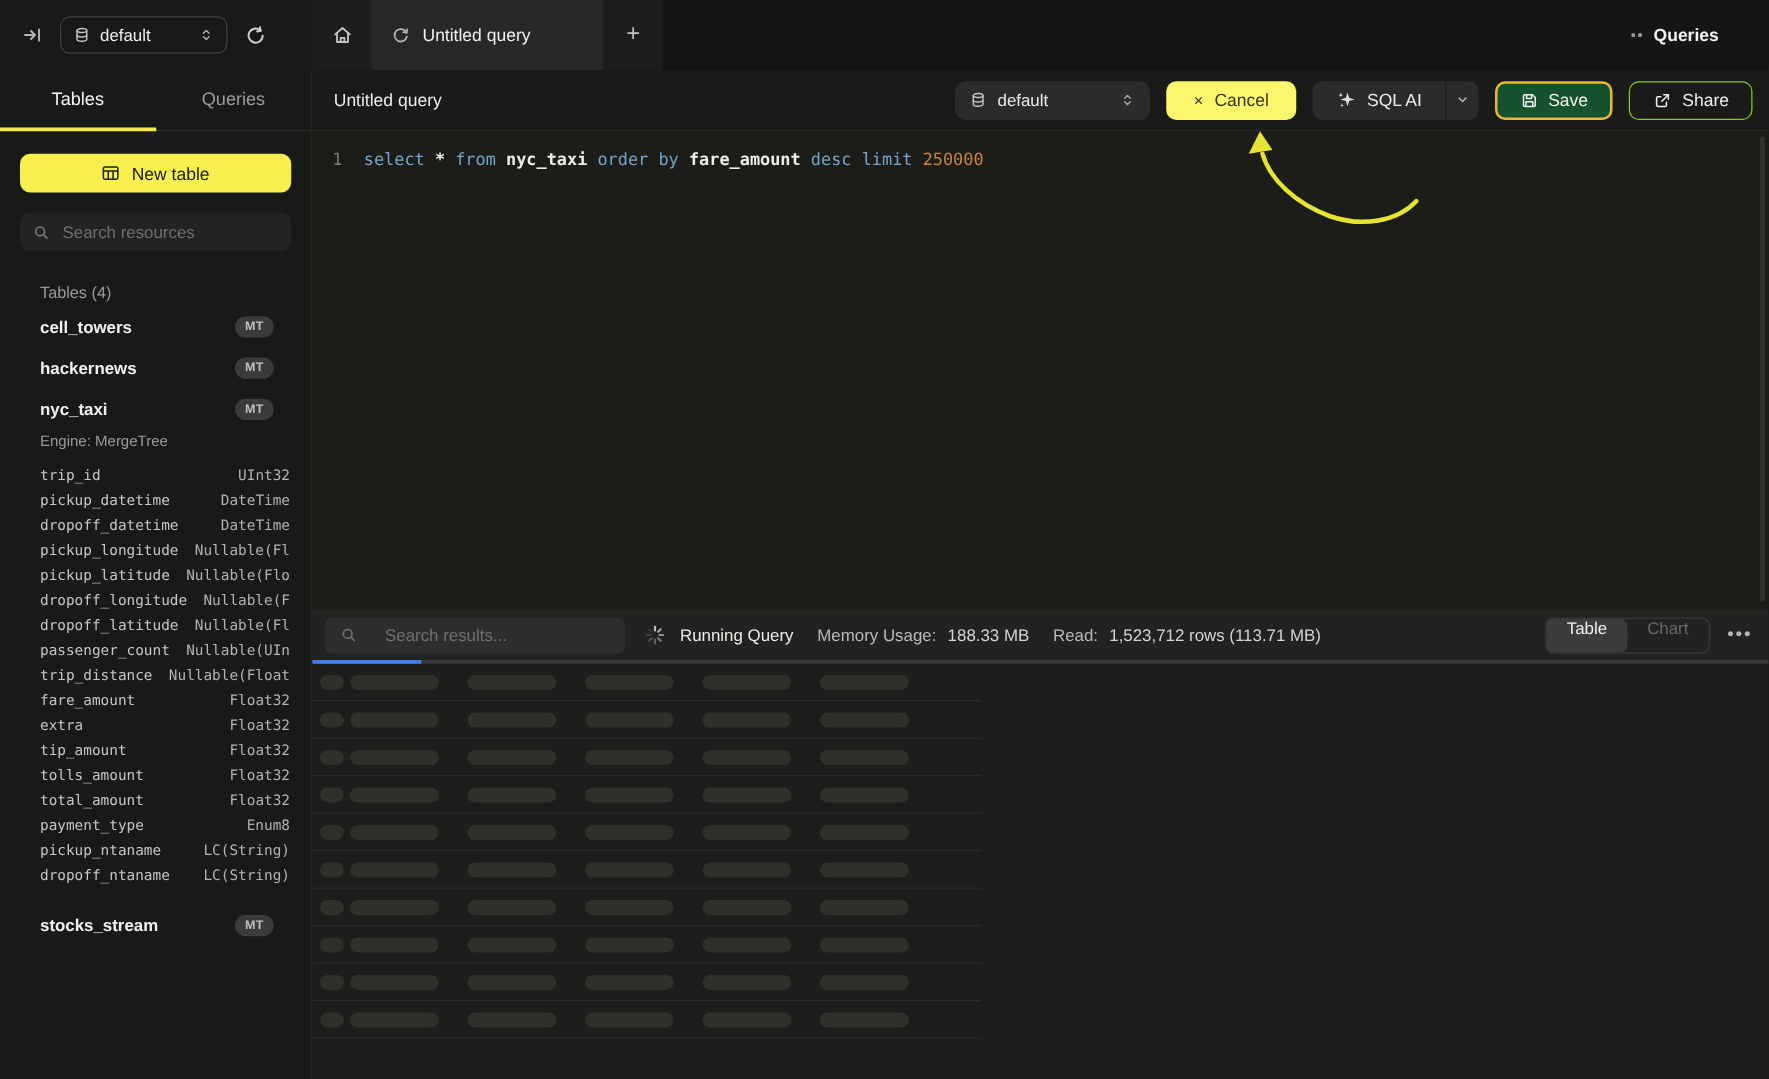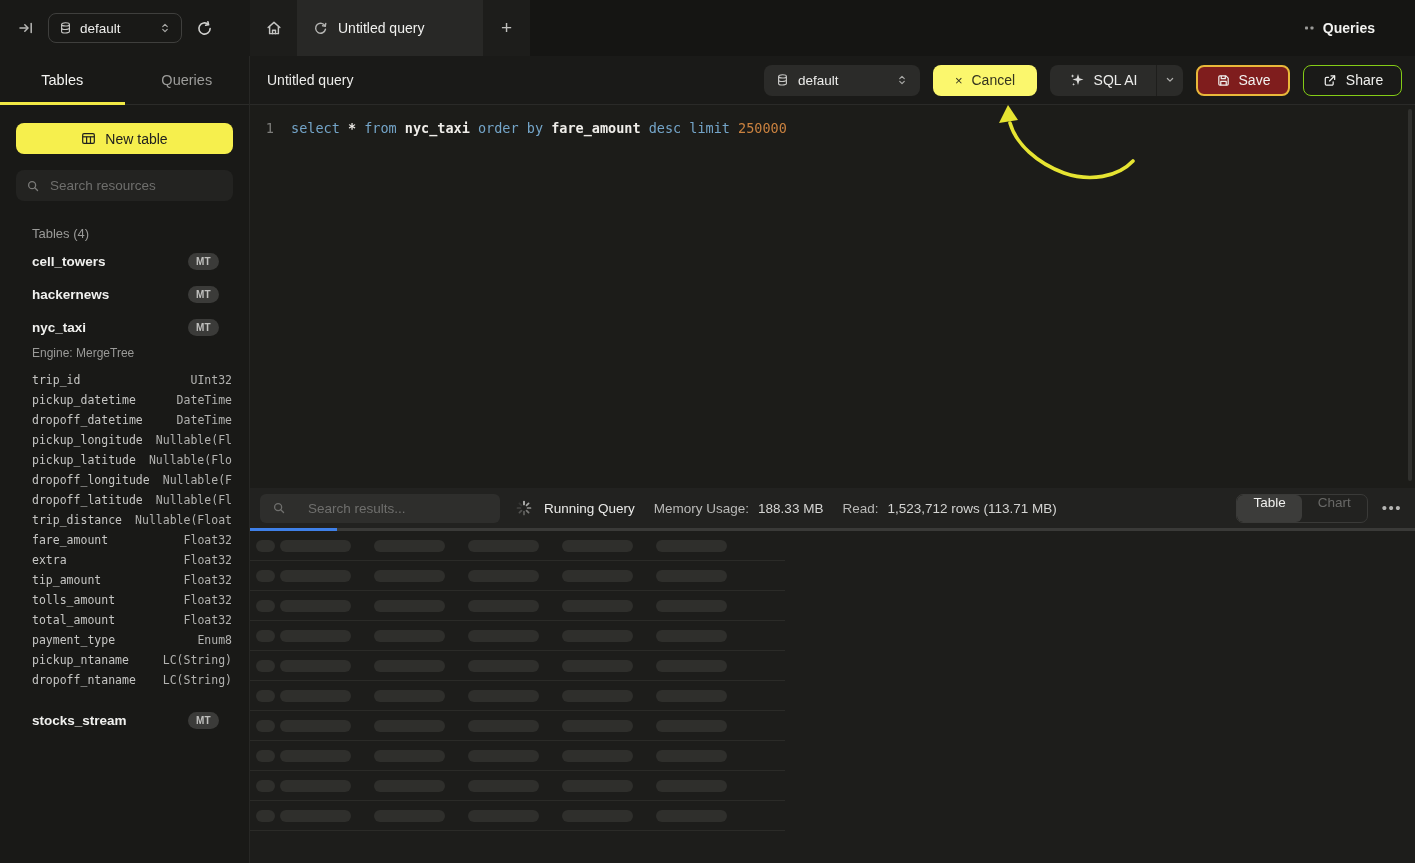--- a/index.html
+++ b/index.html
@@ -56,21 +56,21 @@
   .qh-title { font-size:14px; color:#ececea; }
   .qh-controls { margin-left:auto; display:flex; align-items:center; gap:13px; }
   .ctl { height:31px; border-radius:8px; display:flex; align-items:center; cursor:pointer; font-size:14px; }
   .db-select2 { width:156px; background:#2b2b29; padding:0 12px; gap:9px; color:#ededeb; font-size:13.5px; }
   .db-select2 .grow { flex:1; }
   .cancel-btn { width:104px; background:#fbf76d; color:#34341f; justify-content:center; gap:9px; font-weight:500; }
   .cancel-x { font-size:13px; }
   .sqlai-btn { width:133px; background:#2b2b29; padding:0; color:#ededeb; }
   .sqlai-main { flex:1; display:flex; align-items:center; justify-content:center; gap:9px; height:100%; }
   .sqlai-chev { width:27px; height:100%; display:flex; align-items:center; justify-content:center; border-left:1px solid #1e1e1c; }
-  .save-btn { width:94px; background:#7f1d1d; border:2px solid #e9b83a; justify-content:center; gap:8px; color:#f2f2f0; font-weight:500; }
+  .save-btn { width:94px; background:#14532d; border:2px solid #e9b83a; justify-content:center; gap:8px; color:#f2f2f0; font-weight:500; }
   .share-btn { width:99px; border:1px solid #84cc16; justify-content:center; gap:9px; color:#f0f0ee; }
 
   .editor { height:383px; flex:none; position:relative; background:#1c1c19; padding-top:13px; }
   .code-line { display:flex; font-family:"DejaVu Sans Mono", monospace; font-size:13.5px; line-height:21px; }
   .gutter { width:24px; flex:none; text-align:right; color:#7c7c7a; }
   .code-text { margin-left:17px; white-space:pre; }
   .tok-keyword { color:#74a5c9; }
   .tok-identifier { color:#efede9; font-weight:700; }
   .tok-number { color:#c9813f; }
   .editor-scrollbar { position:absolute; right:3px; top:4px; width:4px; height:372px; background:#30302d; border-radius:2px; cursor:pointer; }
@@ -246,20 +246,24 @@
       <div class="col-row">
         <span class="col-name">dropoff_longitude</span>
         <span class="col-type">Nullable(F</span>
       </div>
 
       <div class="col-row">
         <span class="col-name">dropoff_latitude</span>
         <span class="col-type">Nullable(Fl</span>
       </div>
 
+      <div class="col-row">
+        <span class="col-name">passenger_count</span>
+        <span class="col-type">Nullable(UIn</span>
+      </div>
 
       <div class="col-row">
         <span class="col-name">trip_distance</span>
         <span class="col-type">Nullable(Float</span>
       </div>
 
       <div class="col-row">
         <span class="col-name">fare_amount</span>
         <span class="col-type">Float32</span>
       </div>

